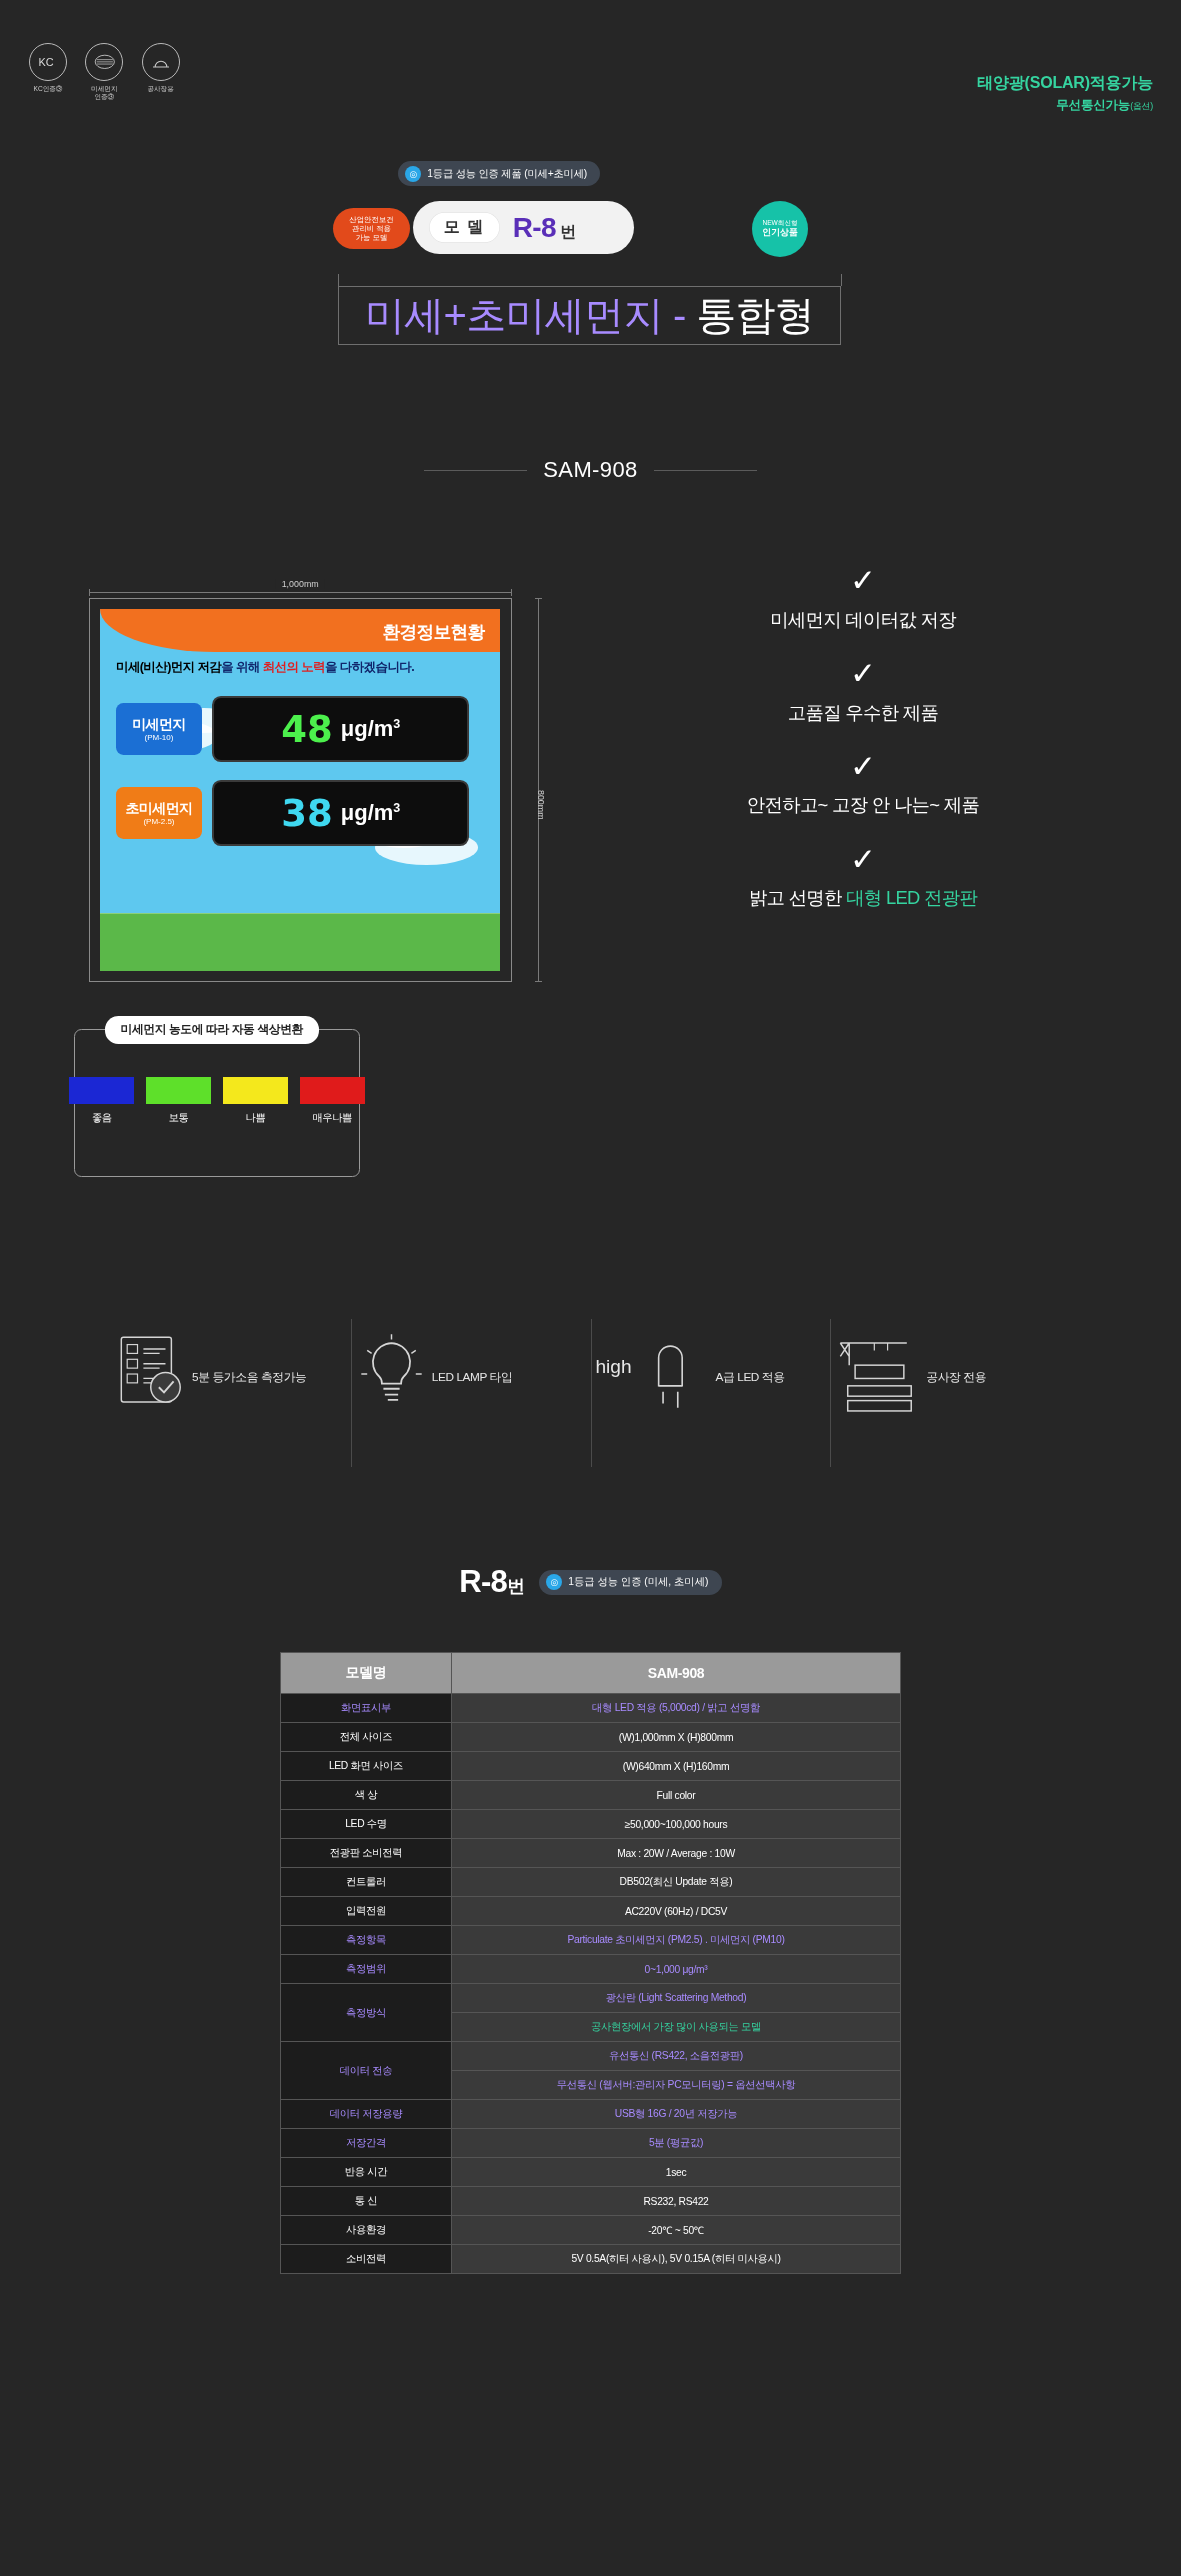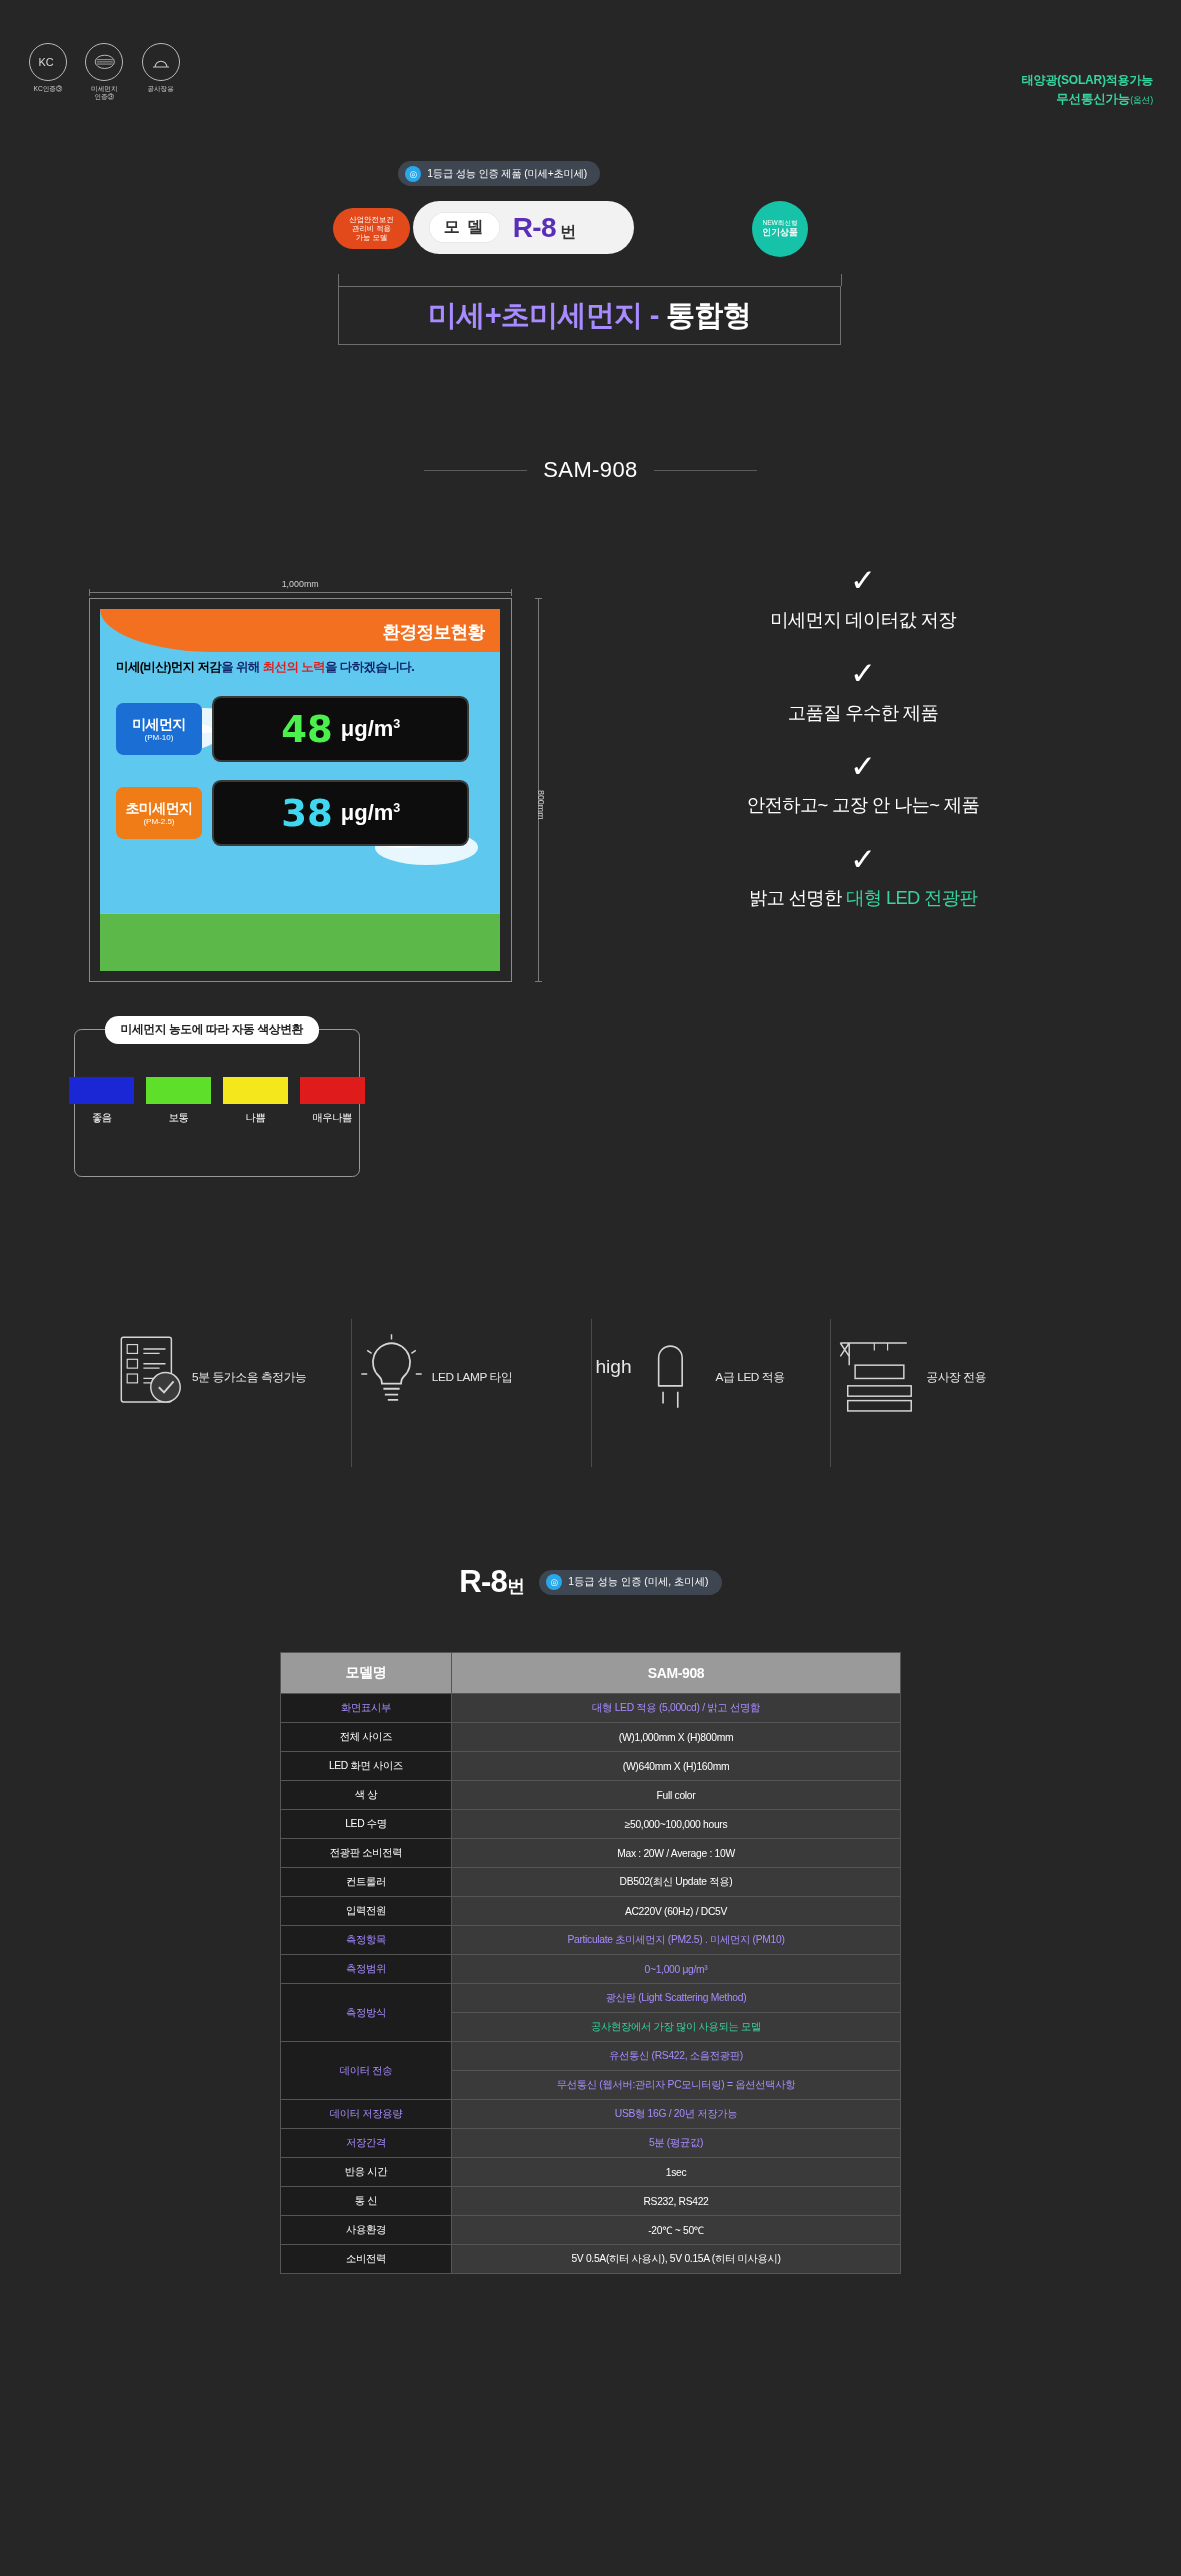--- a/index.html
+++ b/index.html
@@ -18,21 +18,21 @@
   .cert-circle {
     width: 38px; height: 38px; border-radius: 50%;
     border: 1.1px solid #b9b9b9; display: flex; align-items: center; justify-content: center;
     background: transparent;
   }
   .cert-circle svg { display:block; }
   .cert-label { margin-top: 3.7px; font-size: 6.6px; color: #cfcfcf; text-align: center; line-height: 1.2; }
 
   
   .solar-text { position: absolute; right: 28px; top: 71px; text-align: right; line-height: 1.55; }
-  .solar-text .l1 { color: #35d4a0; font-size: 12px; font-weight: bold; letter-spacing: -0.2px; }
+  .solar-text .l1 { color: #35d4a0; font-size: 16px; font-weight: bold; letter-spacing: -0.2px; }
   .solar-text .l2 { color: #35d4a0; font-size: 12.5px; font-weight: bold; letter-spacing: -0.2px; }
   .solar-text .l2 .small { font-size: 8.9px; font-weight: normal; }
 
   
   .grade-pill {
     position: absolute; left: 398px; top: 161px;
     background: #3e4651; border-radius: 13.3px; height: 25px;
     display: flex; align-items: center; padding: 0 13.3px 0 7.4px; gap: 5.9px;
   }
   .grade-pill .icon {
@@ -66,21 +66,21 @@
     position: absolute; left: 752px; top: 201px; width: 56px; height: 56px; border-radius: 50%;
     background: #16c2a8; color: #fff; display: flex; flex-direction: column; align-items: center;
     justify-content: center; font-size: 8.9px; line-height: 1.3; text-align: center; font-weight: bold;
   }
   .new-badge .tiny { font-size: 6.6px; font-weight: normal; }
 
   .title-box {
     position: absolute; left: 338px; top: 286px; width: 503px; height: 59px;
     border: 0.7px solid #6f6f6f; display: flex; align-items: center; justify-content: center;
   }
-  .title-box .t { font-size: 29px; font-weight: bold; color: #a88bff; letter-spacing: -0.7px; }
+  .title-box .t { font-size: 40px; font-weight: normal; color: #a88bff; letter-spacing: -0.7px; }
   .title-box .t .white { color: #ffffff; }
   .tick-left { position: absolute; left: 338px; top: 274px; width: 0.7px; height: 11.8px; background: #6f6f6f; }
   .tick-right { position: absolute; left: 841px; top: 274px; width: 0.7px; height: 11.8px; background: #6f6f6f; }
 
   
   .sam-label { position: absolute; left: 0; right: 0; top: 457px; display: flex; align-items: center; justify-content: center; }
   .sam-label .rule { width: 103px; height: 0.7px; background: #5b5b5b; }
   .sam-label .name { font-size: 22px; color: #ffffff; padding: 0 16px; letter-spacing: 0.4px; }
 
   

